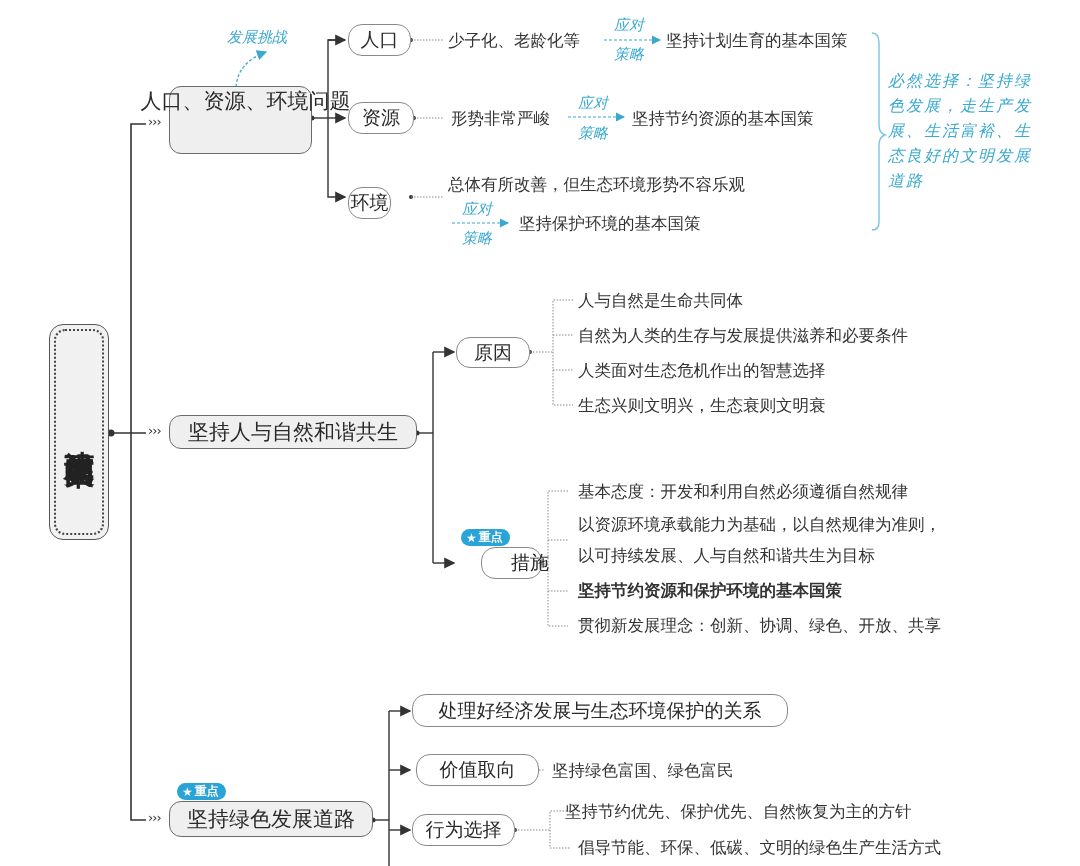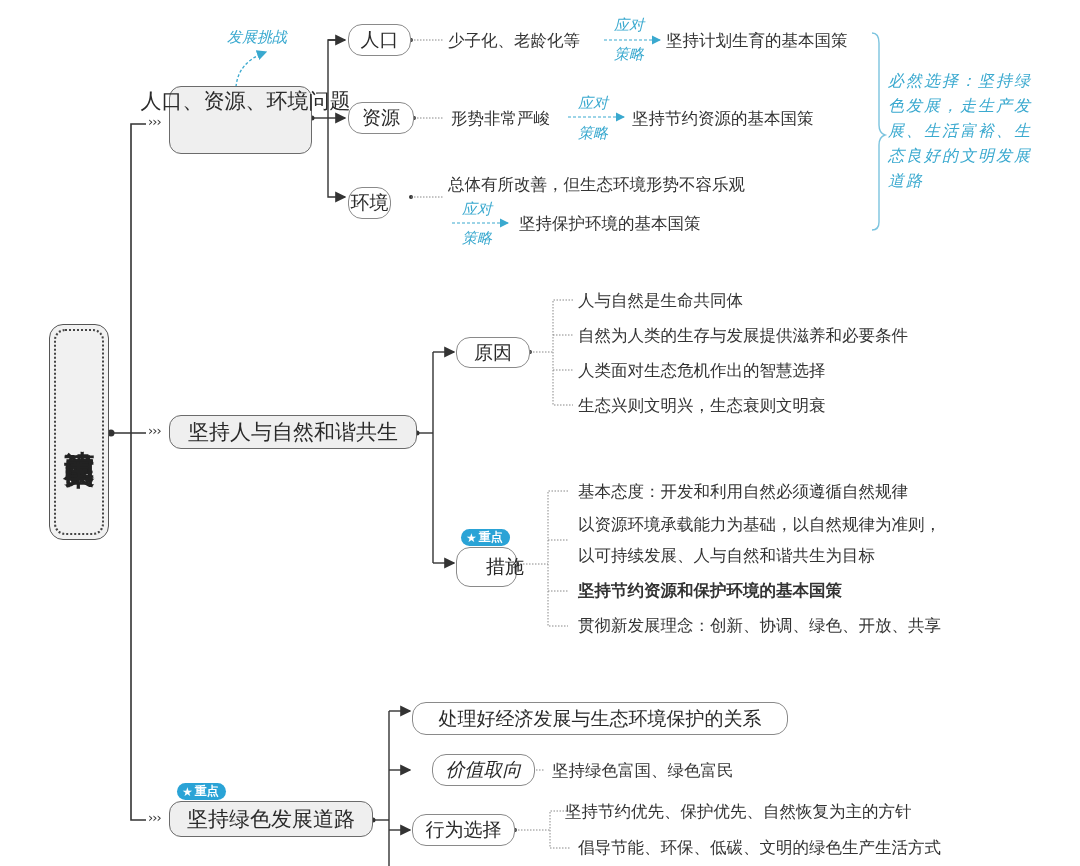--- a/index.html
+++ b/index.html
@@ -138,31 +138,31 @@
 <div class="node" style="left:456px;top:337px;width:74px;height:31px;">原因</div>
 <span class="txt" style="left:578px;top:290px;">人与自然是生命共同体</span>
 <span class="txt" style="left:578px;top:325px;">自然为人类的生存与发展提供滋养和必要条件</span>
 <span class="txt" style="left:578px;top:360px;">人类面对生态危机作出的智慧选择</span>
 <span class="txt" style="left:578px;top:395px;">生态兴则文明兴，生态衰则文明衰</span>
 
 <div class="badge" style="left:461px;top:529px;">
   <span>★</span>
     <span>重点</span>
 </div>
-<div class="node" style="left:456px;top:547px;width:61px;height:40px;padding-left:37px;">措施</div>
+<div class="node" style="left:481px;top:547px;width:61px;height:32px;padding-left:37px;">措施</div>
 <span class="txt" style="left:578px;top:481px;">基本态度：开发和利用自然必须遵循自然规律</span>
 <span class="txt" style="left:578px;top:514px;">以资源环境承载能力为基础，以自然规律为准则，</span>
 <span class="txt" style="left:578px;top:545px;">以可持续发展、人与自然和谐共生为目标</span>
 <span class="txt" style="left:578px;top:580px;font-weight:bold;">坚持节约资源和保护环境的基本国策</span>
 <span class="txt" style="left:578px;top:615px;">贯彻新发展理念：创新、协调、绿色、开放、共享</span>
 
 <div class="badge" style="left:177px;top:783px;">
   <span>★</span>
     <span>重点</span>
 </div>
 <div class="node l1" style="left:169px;top:801px;width:204px;height:36px;">坚持绿色发展道路</div>
 
-<div class="node" style="left:412px;top:694px;width:376px;height:33px;margin-top:8px;">处理好经济发展与生态环境保护的关系</div>
-<div class="node" style="left:432px;top:754px;width:103px;height:32px;font-style:italic;">价值取向</div>
+<div class="node" style="left:412px;top:694px;width:376px;height:33px;">处理好经济发展与生态环境保护的关系</div>
+<div class="node" style="left:416px;top:754px;width:123px;height:32px;">价值取向</div>
 <span class="txt" style="left:552px;top:760px;">坚持绿色富国、绿色富民</span>
 <div class="node" style="left:412px;top:814px;width:103px;height:32px;">行为选择</div>
 <span class="txt" style="left:565px;top:801px;">坚持节约优先、保护优先、自然恢复为主的方针</span>
 <span class="txt" style="left:578px;top:837px;">倡导节能、环保、低碳、文明的绿色生产生活方式</span>
 
 </body></html>

